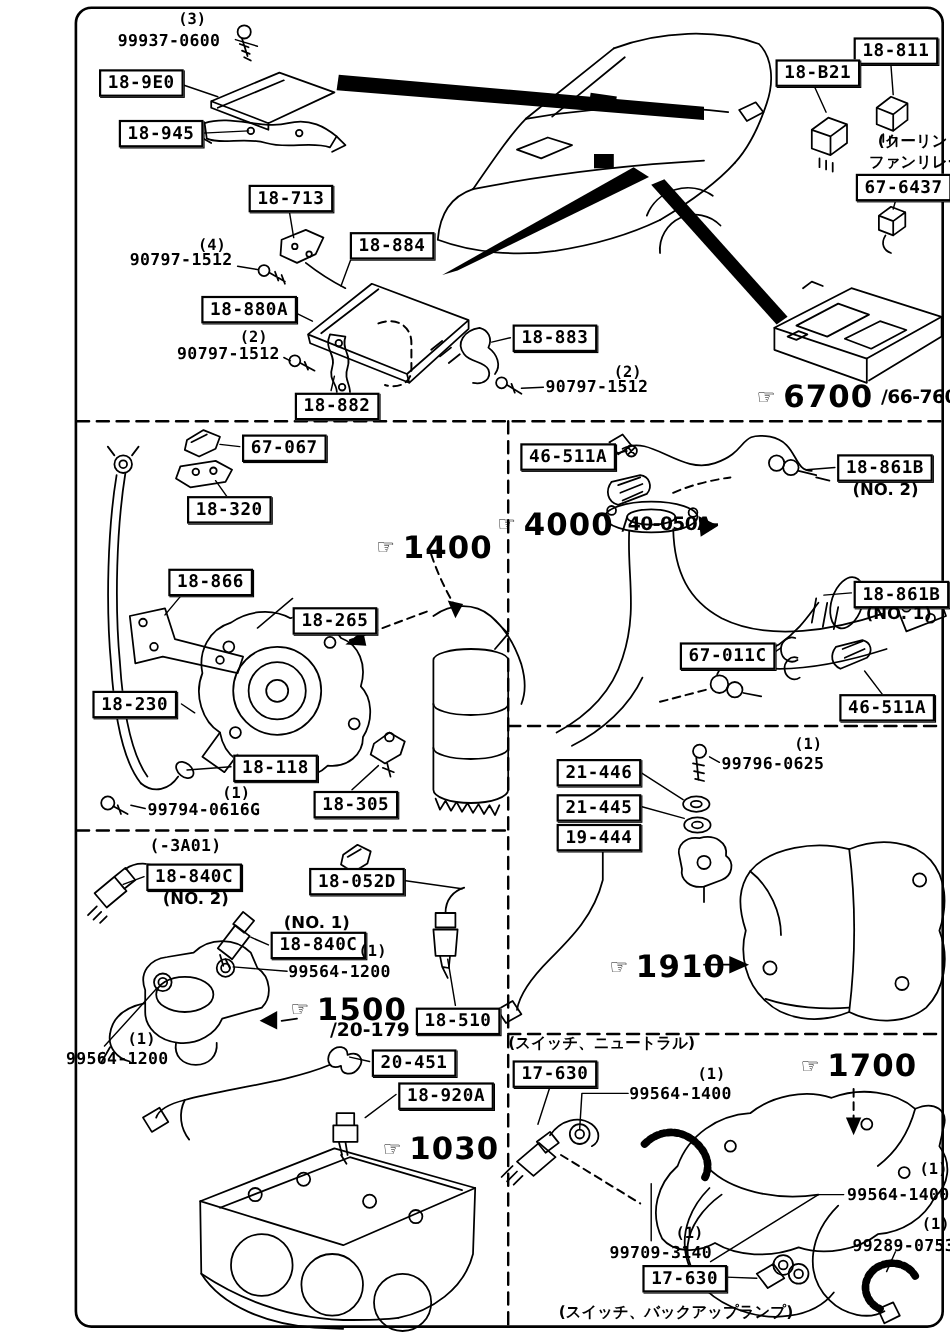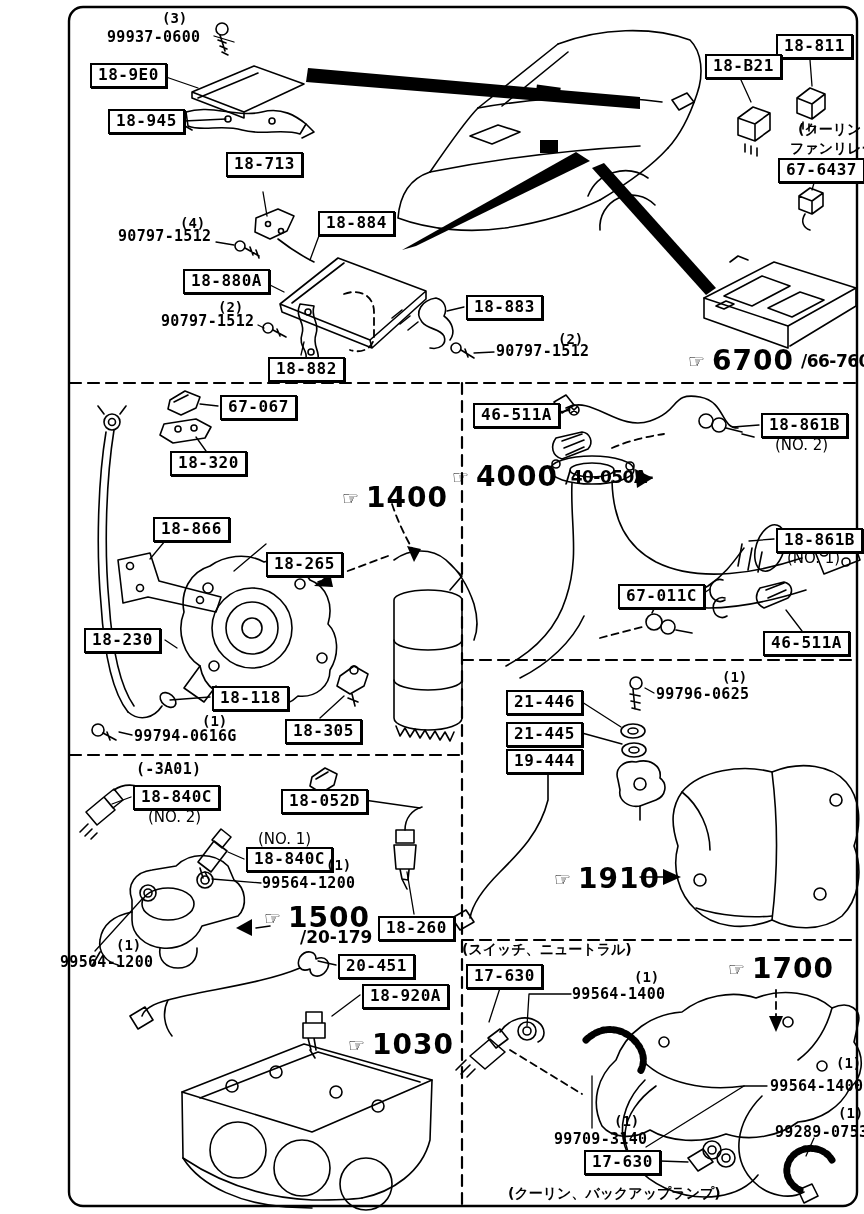--- a/index.html
+++ b/index.html
@@ -4,21 +4,21 @@
 <style>
   html,body{margin:0;padding:0;background:#fff}
   .page{position:relative;width:864px;height:1214px;background:#ffffff;overflow:hidden;
         font-family:"DejaVu Sans Mono",monospace;color:#000}
   .page svg{position:absolute;left:0;top:0}
   .lab{position:absolute;white-space:nowrap;line-height:1.1}
   .pbox{border:2px solid #000;background:#fff;padding:1px 6px 2px;font-weight:bold;
         font-size:16px;letter-spacing:.5px;box-shadow:1px 1px 0 #000}
   .ppart{font-weight:bold;font-size:15px;letter-spacing:.3px}
   .pqty{font-weight:bold;font-size:14px}
-  .pno{font-family:"DejaVu Sans",sans-serif;font-weight:normal;font-size:15px}
+  .pno{font-family:"DejaVu Sans",sans-serif;font-weight:bold;font-size:15px}
   .pjp{font-family:"DejaVu Sans",sans-serif;font-weight:bold;font-size:14px}
   .pref{display:flex;align-items:center;gap:7px;font-family:"DejaVu Sans",sans-serif}
   .pref .hand{font-size:19px;font-weight:normal}
   .pref .num{font-weight:bold;font-size:28px;letter-spacing:1px}
   .pref .sfx{font-weight:bold;font-size:17px;letter-spacing:-.5px}
   .psfx{font-family:"DejaVu Sans",sans-serif;font-weight:bold;font-size:17px}
   svg path,svg circle,svg ellipse,svg rect,svg line{stroke:#000;fill:none;stroke-width:1.6;
         stroke-linecap:round;stroke-linejoin:round}
   svg .fill{fill:#000;stroke:none}
   svg .dash{stroke-dasharray:11 7;stroke-width:2.2}
@@ -277,21 +277,21 @@
     <path d="M256,928 L270,926" stroke-width="4"></path>
     <path class="dash2" d="M776,990 L776,1016"></path>
     <path class="fill" d="M769,1016 L783,1016 L776,1032 Z"></path>
   </g>
 </svg>
 
 <div class="lab pqty" style="left:162px;top:11px">(3)</div>
 <div class="lab ppart" style="left:107px;top:29px">99937-0600</div>
 <div class="lab pbox" style="left:90px;top:63px">18-9E0</div>
 <div class="lab pbox" style="left:108px;top:109px">18-945</div>
-<div class="lab pbox" style="left:226px;top:152px">18-713</div>
+<div class="lab pbox" style="left:226px;top:168px">18-713</div>
 <div class="lab pbox" style="left:318px;top:211px">18-884</div>
 <div class="lab pqty" style="left:180px;top:216px">(4)</div>
 <div class="lab ppart" style="left:118px;top:228px">90797-1512</div>
 <div class="lab pbox" style="left:183px;top:269px">18-880A</div>
 <div class="lab pbox" style="left:466px;top:295px">18-883</div>
 <div class="lab pqty" style="left:218px;top:300px">(2)</div>
 <div class="lab ppart" style="left:161px;top:313px">90797-1512</div>
 <div class="lab pbox" style="left:268px;top:357px">18-882</div>
 <div class="lab pqty" style="left:558px;top:332px">(2)</div>
 <div class="lab ppart" style="left:496px;top:343px">90797-1512</div>
@@ -349,21 +349,21 @@
 <div class="lab pbox" style="left:281px;top:789px">18-052D</div>
 <div class="lab pno" style="left:258px;top:831px">(NO. 1)</div>
 <div class="lab pbox" style="left:246px;top:847px">18-840C</div>
 <div class="lab pqty" style="left:326px;top:858px">(1)</div>
 <div class="lab ppart" style="left:262px;top:875px">99564-1200</div>
 <div class="lab pref" style="left:264px;top:903px">
   <span class="hand">☞</span>
   <span class="num">1500</span>
 </div>
 <div class="lab psfx" style="left:300px;top:928px">/20-179</div>
-<div class="lab pbox" style="left:378px;top:916px">18-260</div>
+<div class="lab pbox" style="left:378px;top:916px">18-510</div>
 <div class="lab pqty" style="left:116px;top:938px">(1)</div>
 <div class="lab ppart" style="left:60px;top:954px">99564-1200</div>
 <div class="lab pbox" style="left:338px;top:954px">20-451</div>
 <div class="lab pbox" style="left:362px;top:984px">18-920A</div>
 <div class="lab pref" style="left:348px;top:1030px">
   <span class="hand">☞</span>
   <span class="num">1030</span>
 </div>
 
 <div class="lab pjp" style="left:462px;top:942px">(スイッチ、ニュートラル)</div>
@@ -374,15 +374,15 @@
   <span class="hand">☞</span>
   <span class="num">1700</span>
 </div>
 <div class="lab pqty" style="left:836px;top:1056px">(1)</div>
 <div class="lab ppart" style="left:770px;top:1078px">99564-1400</div>
 <div class="lab pqty" style="left:838px;top:1106px">(1)</div>
 <div class="lab ppart" style="left:775px;top:1124px">99289-0753</div>
 <div class="lab pqty" style="left:614px;top:1114px">(1)</div>
 <div class="lab ppart" style="left:554px;top:1131px">99709-3140</div>
 <div class="lab pbox" style="left:584px;top:1150px">17-630</div>
-<div class="lab pjp" style="left:508px;top:1186px">(クーリン、バックアップランプ)</div>
+<div class="lab pjp" style="left:508px;top:1186px">(スイッチ、バックアップランプ)</div>
 
 </div>
 
 </body></html>

